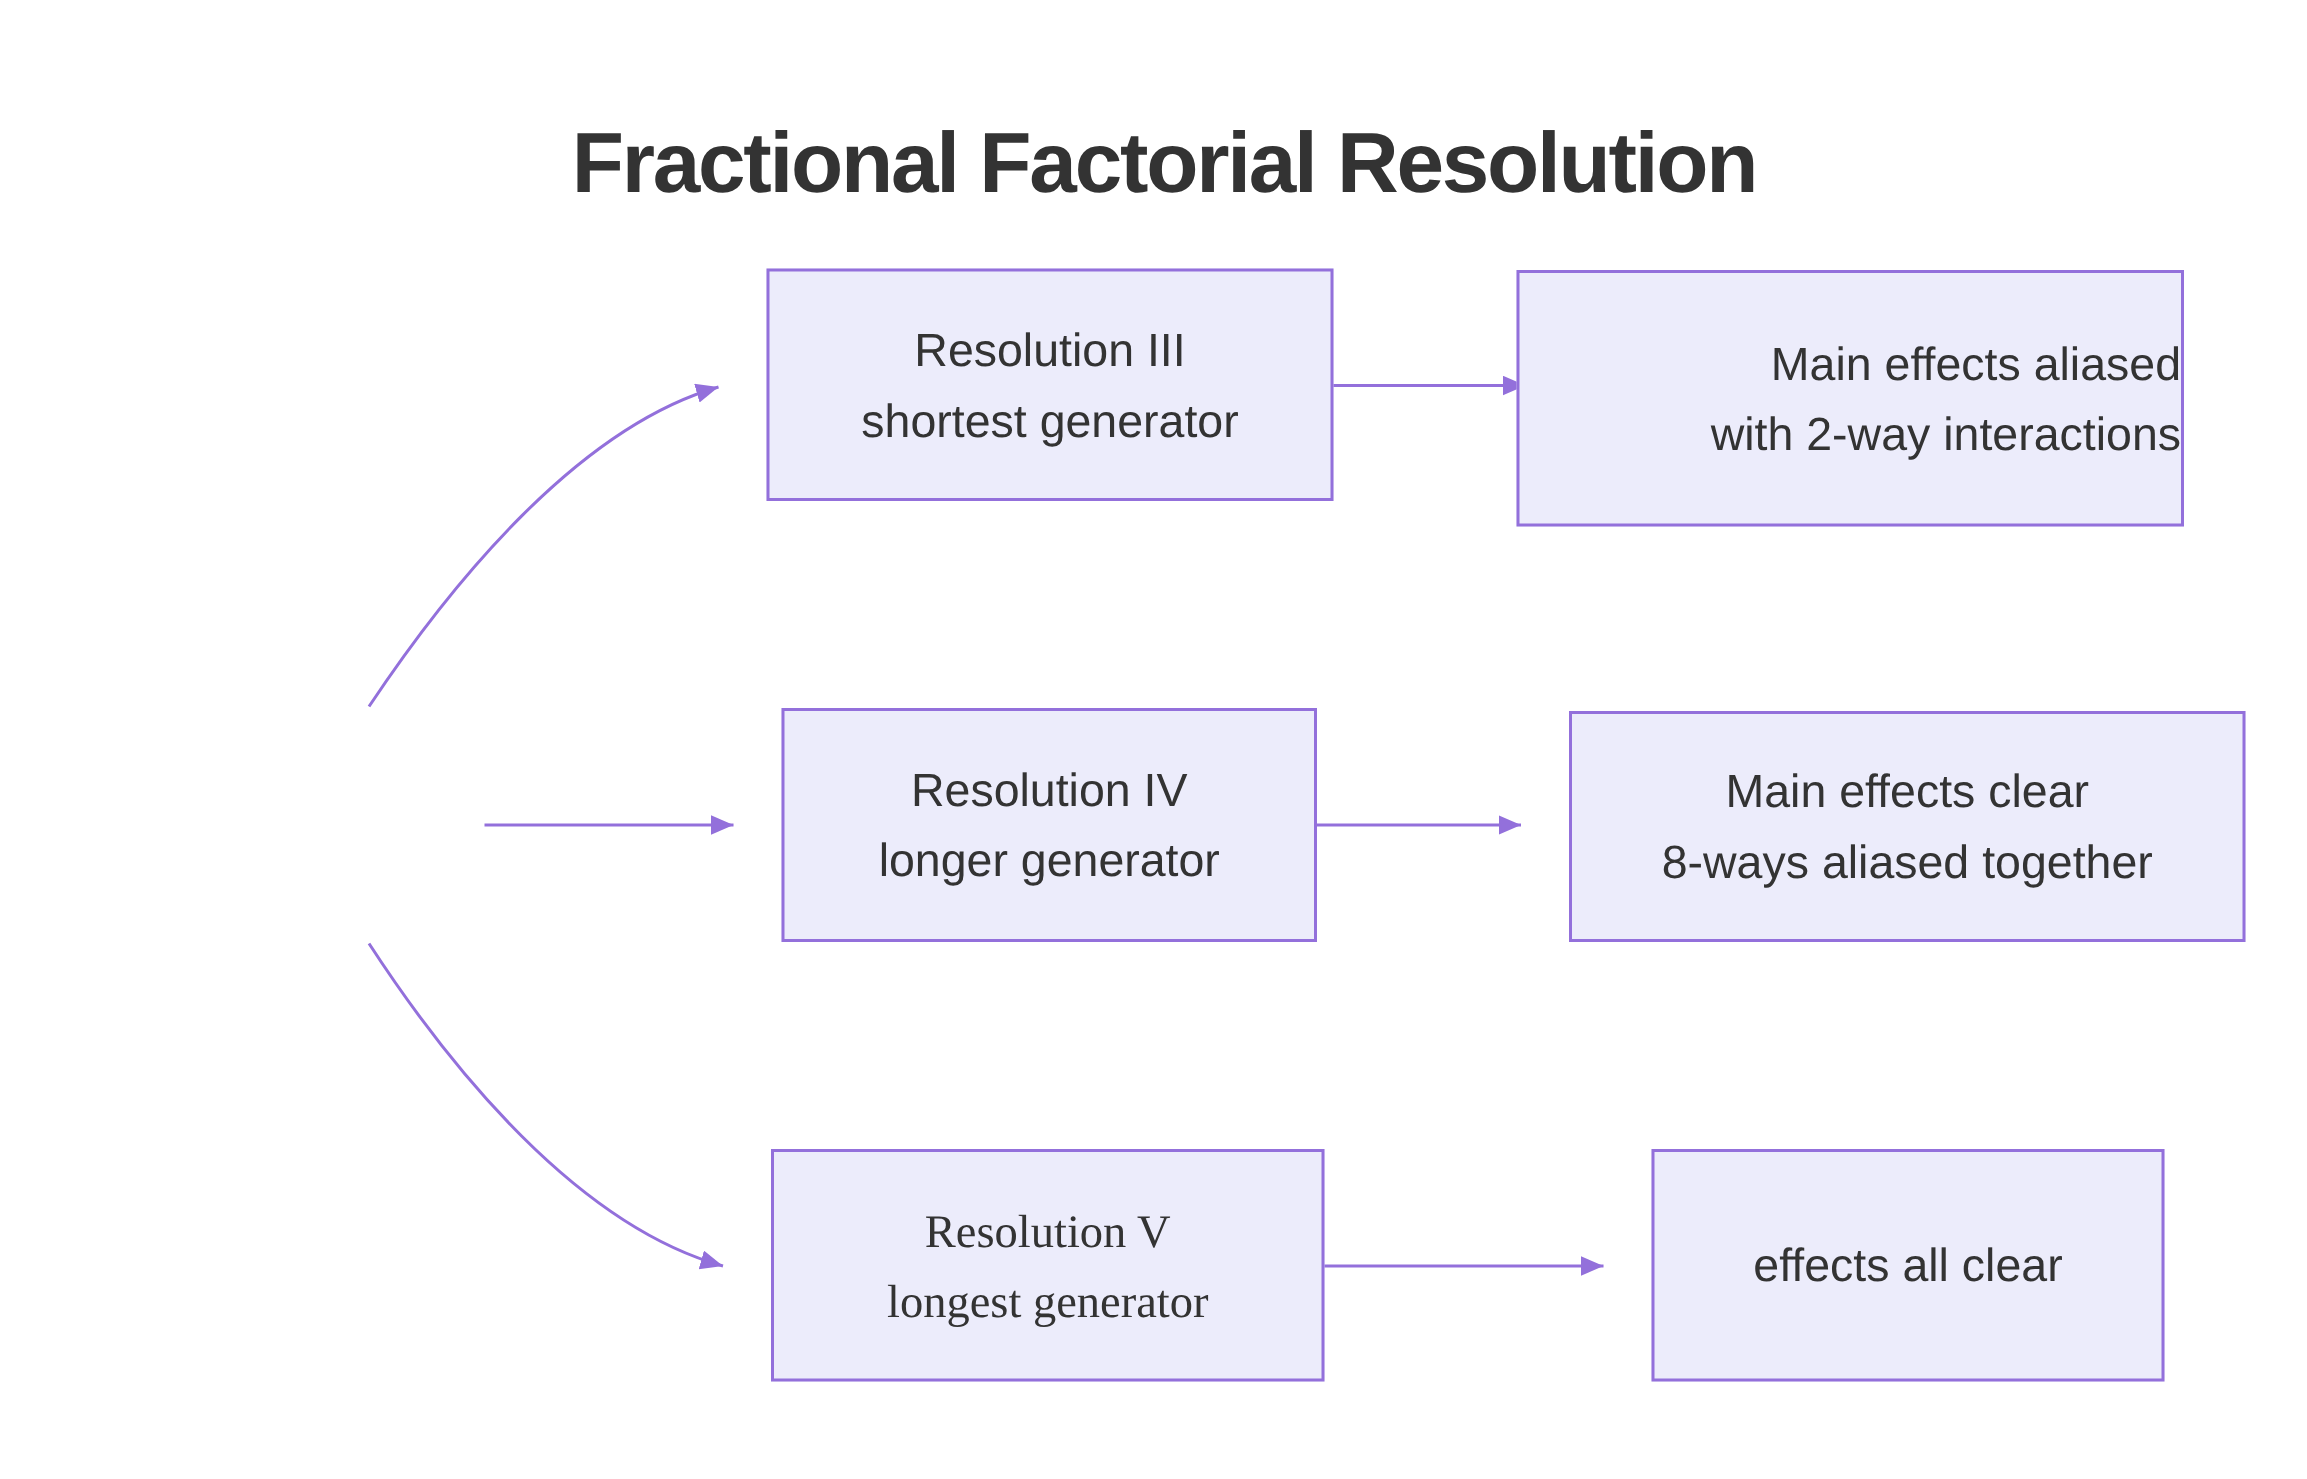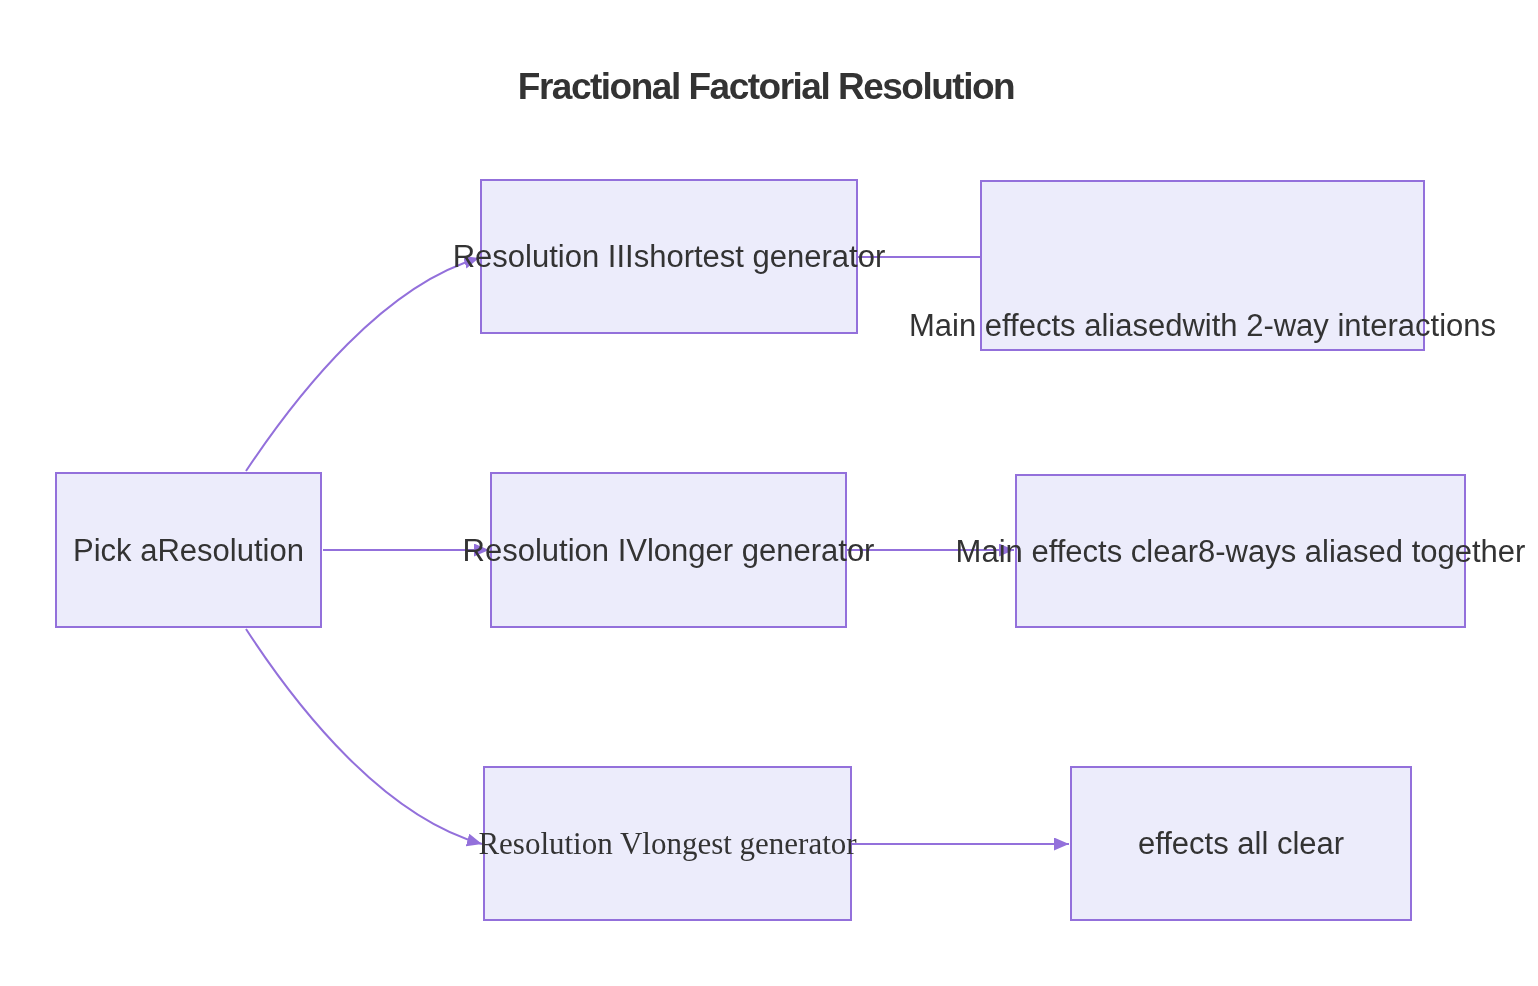--- a/index.html
+++ b/index.html
@@ -13,23 +13,23 @@
     height: 986px;
     background: var(--bg, #ffffff);
     font-family: "Liberation Sans", "DejaVu Sans", sans-serif;
     overflow: hidden;
   }
   .title {
     position: absolute;
     top: 62px;
     left: 0;
     width: 1524px;
-    margin: 4px;
+    margin: 14px;
     text-align: center;
-    font-size: 37px;
+    font-size: 57px;
     font-weight: 700;
     letter-spacing: -1.5px;
     color: var(--title-color, #333333);
   }
   .edges {
     position: absolute;
     top: 0;
     left: 0;
     width: 1538px;
     height: 986px;
@@ -42,27 +42,28 @@
   .edges marker path {
     fill: var(--edge-color, #9370DB);
     stroke: none;
   }
   .node {
     position: absolute;
     box-sizing: border-box;
     background: var(--node-fill, #ECECFB);
     border: 2px solid var(--node-border, #9370DB);
     display: flex;
-    flex-direction: row;
+    flex-direction: column;
     justify-content: center;
     align-items: center;
     text-align: center;
     color: var(--text-color, #333333);
     font-size: 31px;
     line-height: 47px;
+    margin-left: 31px;
   }
   .node-line {
     white-space: nowrap;
   }
 </style>
 </head>
 <body>
 
 <div class="stage" style="--bg: #ffffff; --node-fill: #ECECFB; --node-border: #9370DB; --edge-color: #9370DB; --text-color: #333333; --title-color: #333333;">
 
@@ -76,24 +77,20 @@
     </defs>
 
   <path class="edge" d="M 246 471 C 300 390, 385 285, 479 258" marker-end="url(#arrowhead)"></path>
       <path class="edge" d="M 323 550 L 489 550" marker-end="url(#arrowhead)"></path>
       <path class="edge" d="M 246 629 C 300 712, 385 817, 482 844" marker-end="url(#arrowhead)"></path>
       <path class="edge" d="M 858 257 L 1017 257" marker-end="url(#arrowhead)"></path>
       <path class="edge" d="M 847 550 L 1014 550" marker-end="url(#arrowhead)"></path>
       <path class="edge" d="M 852 844 L 1069 844" marker-end="url(#arrowhead)"></path>
     </svg>
 
-<div class="node" style="left: 55px; top: 472px; width: 267px; height: 156px;">
-      <div class="node-line">Pick a</div>
-      <div class="node-line">Resolution</div>
-    </div>
     <div class="node" style="left: 480px; top: 179px; width: 378px; height: 155px;">
       <div class="node-line">Resolution III</div>
       <div class="node-line">shortest generator</div>
     </div>
     <div class="node" style="left: 980px; top: 180px; width: 445px; height: 171px; align-items: flex-end;">
       <div class="node-line">Main effects aliased</div>
       <div class="node-line">with 2-way interactions</div>
     </div>
     <div class="node" style="left: 490px; top: 472px; width: 357px; height: 156px;">
       <div class="node-line">Resolution IV</div>

